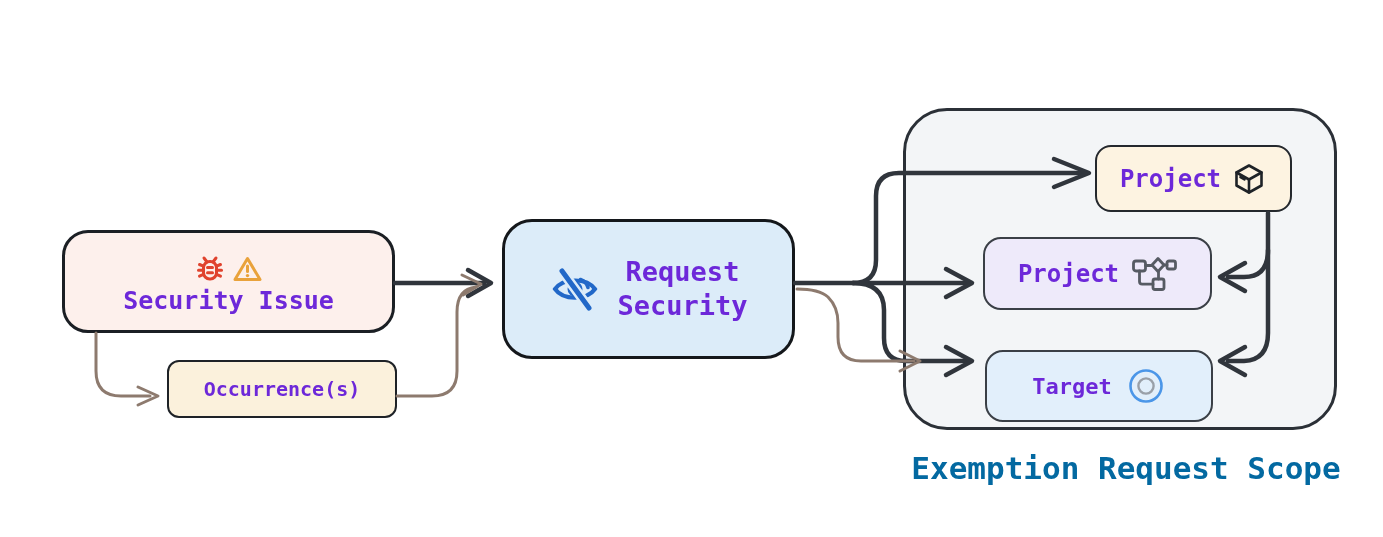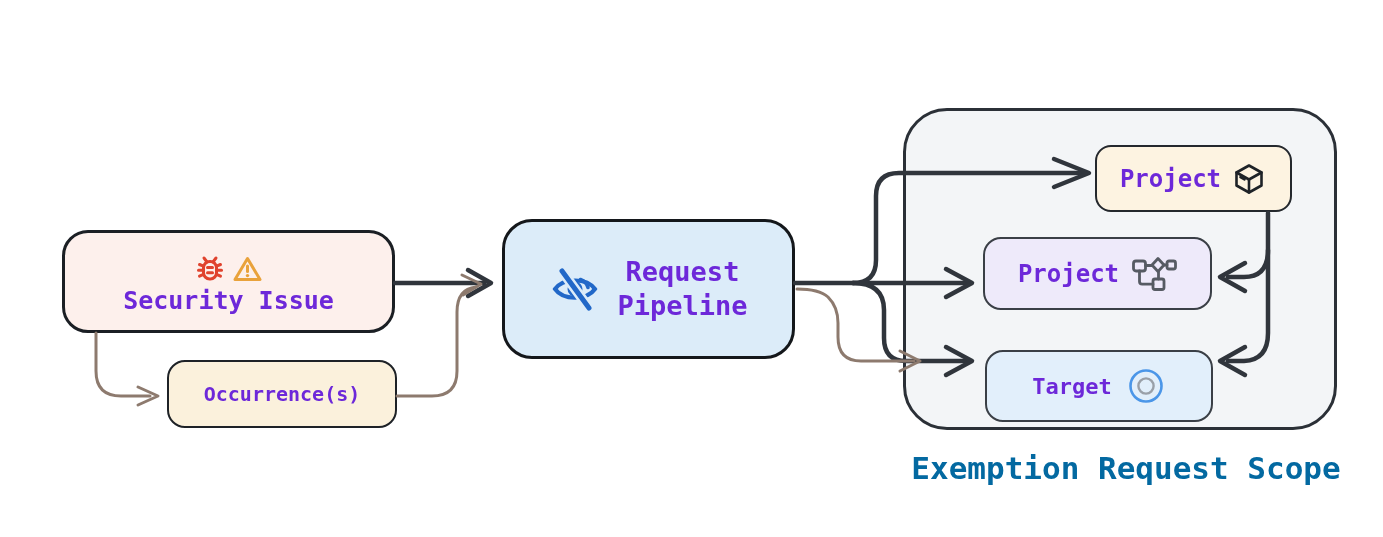--- a/index.html
+++ b/index.html
@@ -7,22 +7,22 @@
          font-family:"DejaVu Sans Mono","Liberation Mono",monospace;}
   .node{position:absolute;box-sizing:border-box;display:flex;align-items:center;justify-content:center;}
   .mono{font-family:"DejaVu Sans Mono","Liberation Mono",monospace;font-weight:bold;color:#6d28d9;}
 
   
   .security{left:62px;top:230px;width:333px;height:103px;background:#fdf0ec;
             border:3px solid #1b1f24;border-radius:26px;flex-direction:column;gap:2px;padding-top:4px;}
   .security .icons{display:flex;gap:7px;align-items:center;height:32px;}
   .security .lbl{font-size:25px;line-height:1.1;}
 
-  .occurrence{left:167px;top:360px;width:230px;height:68px;background:#fbf1dc;
-              border:2.5px solid #1e2227;border-radius:18px;}
+  .occurrence{left:167px;top:360px;width:230px;height:58px;background:#fbf1dc;
+              border:2.5px solid #1e2227;border-radius:12px;}
   .occurrence .lbl{font-size:20px;}
 
   .request{left:502px;top:219px;width:293px;height:140px;background:#dcecf9;
            border:3.5px solid #14171b;border-radius:30px;gap:16px;}
   .request .lines{display:flex;flex-direction:column;align-items:center;}
   .request .lbl{font-size:27px;line-height:1.25;}
 
   .scope{left:903px;top:108px;width:434px;height:322px;background:#f3f5f7;
          border:3.5px solid #2b3037;border-radius:44px;z-index:1;}
 
@@ -89,21 +89,21 @@
   <div class="node request">
     <svg width="52" height="52" viewBox="0 0 52 52">
       <path d="M6 26 C14 14.5 38 14.5 46 26 C38 37.5 14 37.5 6 26 Z" fill="none" stroke="#2268c8" stroke-width="4"></path>
       <path d="M31.5 16.5 A11.5 11.5 0 0 1 39 24.5" fill="none" stroke="#2268c8" stroke-width="3.6" stroke-linecap="round"></path>
       <circle cx="26" cy="26" r="7.5" fill="#2268c8"></circle>
       <path d="M13 8 L40 45" stroke="#dcecf9" stroke-width="10" stroke-linecap="round"></path>
       <path d="M13 8 L40 45" stroke="#2268c8" stroke-width="5" stroke-linecap="round"></path>
     </svg>
     <div class="lines">
       <div class="lbl mono">Request</div>
-      <div class="lbl mono">Pipeline</div>
+      <div class="lbl mono">Security</div>
     </div>
   </div>
 
   <div class="node project">
     <div class="lbl mono">Project</div>
     <svg width="36" height="36" viewBox="0 0 36 36" fill="none" stroke="#1e2227" stroke-width="2.6" stroke-linecap="round" stroke-linejoin="round">
       <path d="M18 4.5 L30.5 11.5 L18 18.5 L5.5 11.5 Z"></path>
       <path d="M5.5 11.5 V24.5 L18 31.5 L30.5 24.5 V11.5"></path>
       <path d="M18 18.5 V31.5"></path>
       <path d="M9.5 16.2 L13.5 18.4"></path>

